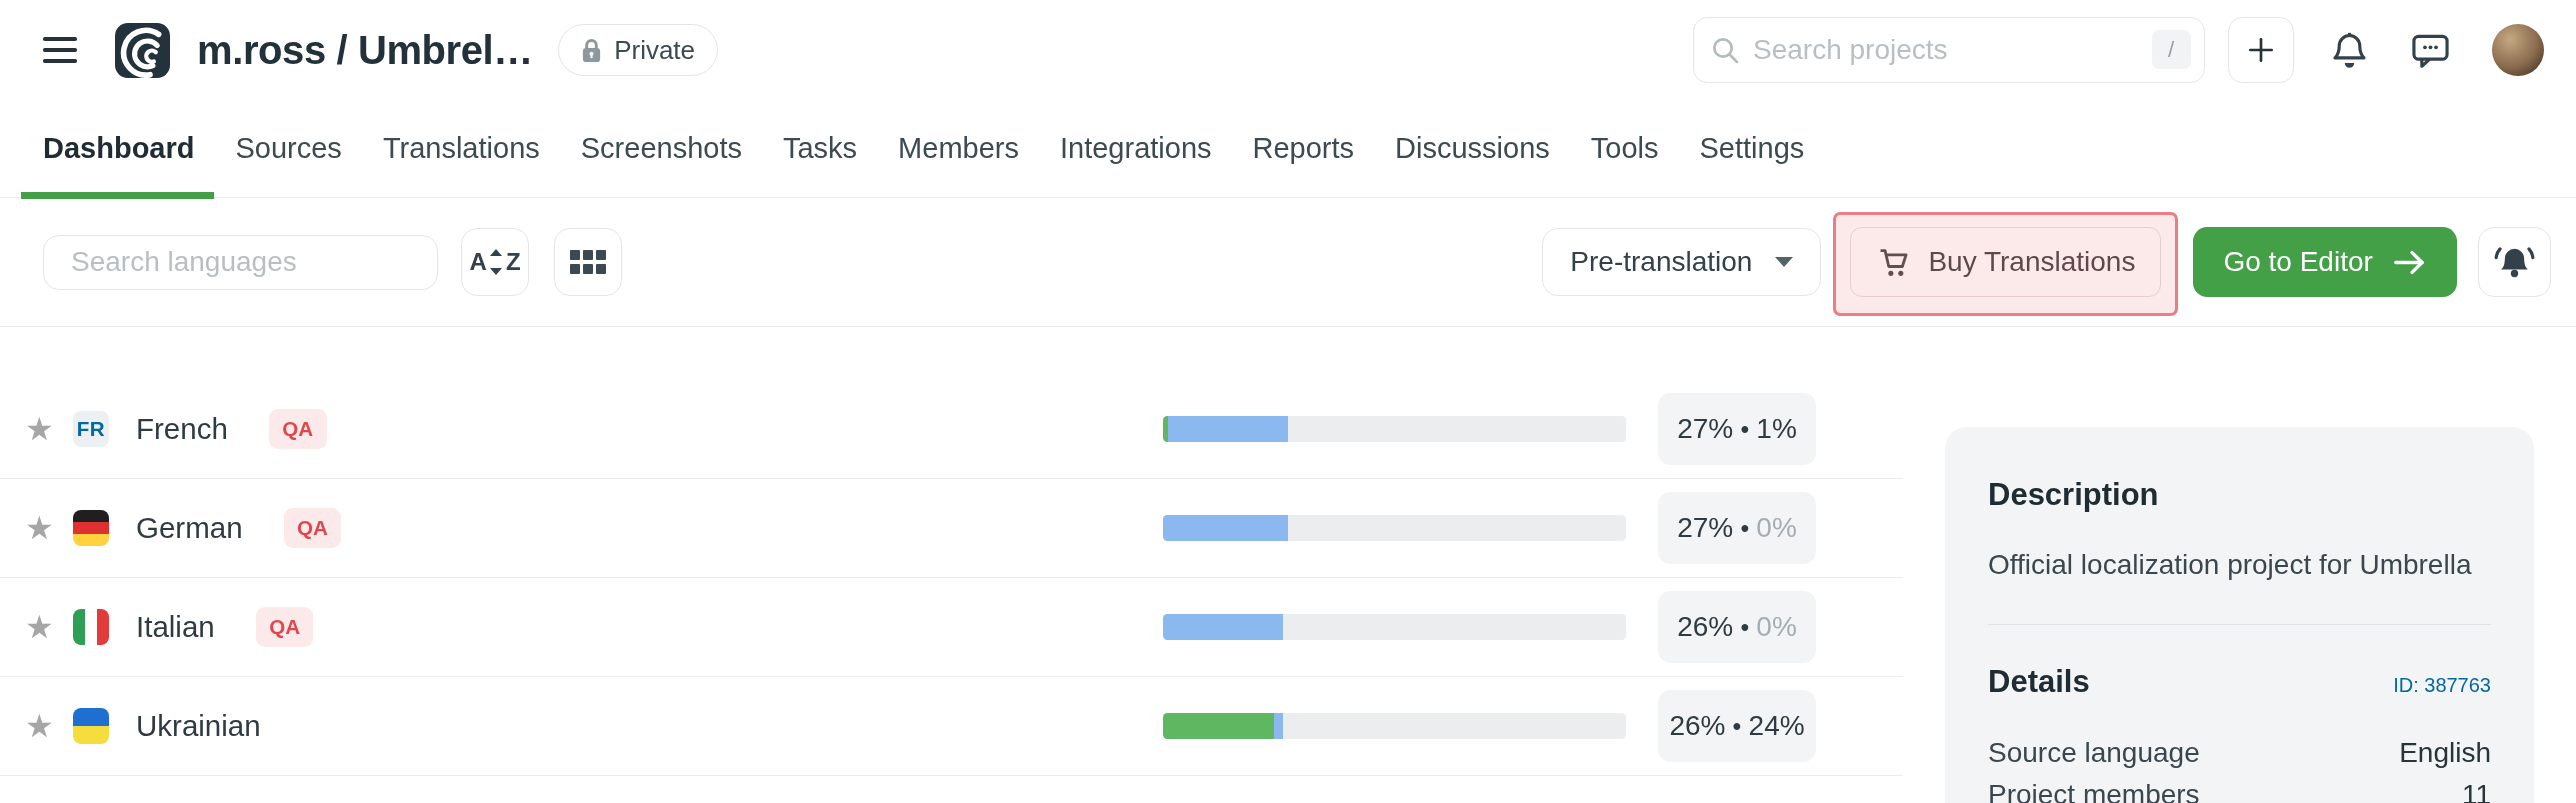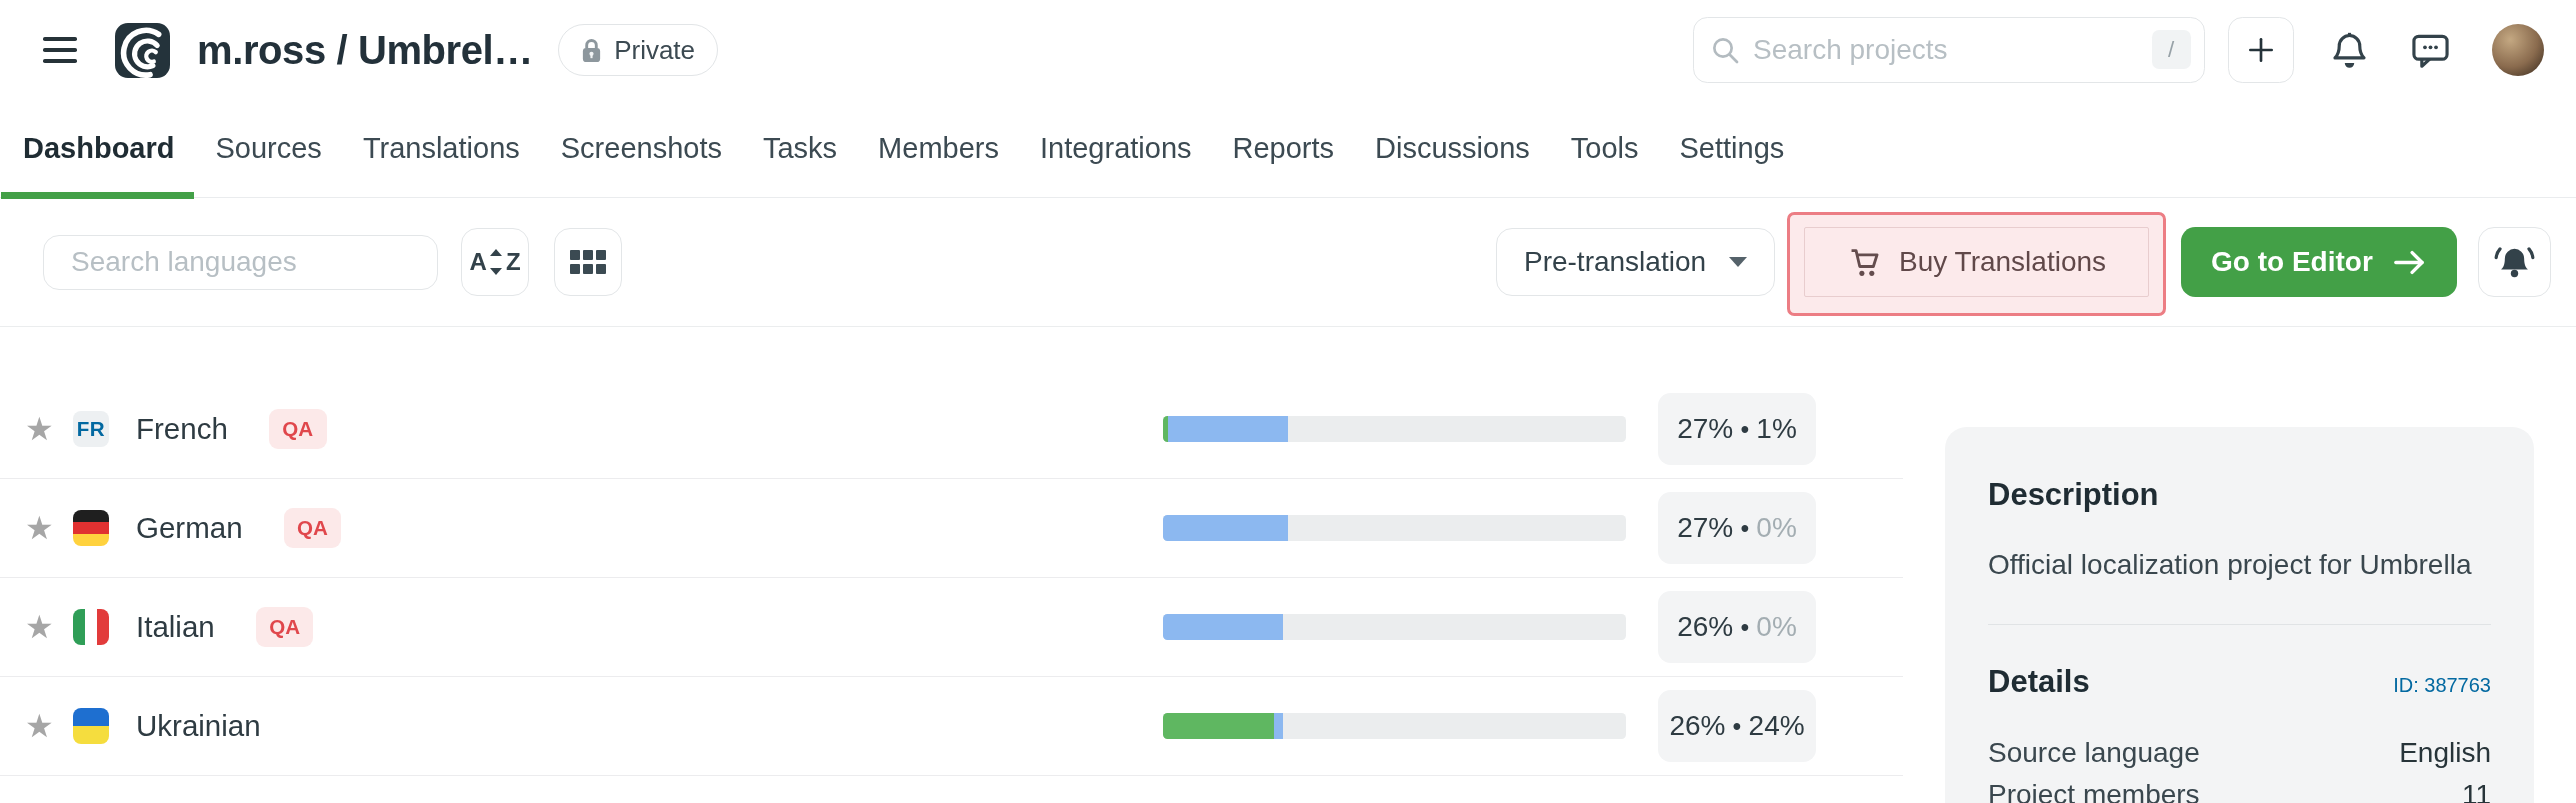--- a/index.html
+++ b/index.html
@@ -20,44 +20,44 @@
 .search-proj input{width:100%;height:100%;border:1.8px solid #e3e6e8;border-radius:14.3px;padding:0 75px 0 59px;font-size:28px;color:#3c4a52}
 .search-proj input::placeholder{color:#b7bfc4}
 .search-ic{position:absolute;left:16px;top:17px}
 .kbd{position:absolute;right:14.3px;top:13.4px;width:39px;height:39px;background:#f1f3f4;border-radius:7.2px;display:flex;align-items:center;justify-content:center;font-size:22.4px;color:#97a1a7}
 .plus-btn{width:66px;height:66px;border:1.8px solid #e3e6e8;border-radius:14.3px;display:flex;align-items:center;justify-content:center;margin-right:36px;background:#fff}
 .icon-btn{display:flex;align-items:center;justify-content:center;margin-right:41px}
 .avatar{width:52px;height:52px;border-radius:50%;border:none;flex:none;
   background:radial-gradient(circle at 35% 30%,#c4a882,#8a6b4e 55%,#3c2d20 95%)}
 
 
-.tabs{height:98px;display:flex;align-items:center;gap:41px;padding:0 23px;border-bottom:1.8px solid #eaecee}
+.tabs{height:98px;display:flex;align-items:center;gap:41px;padding:0 43px;border-bottom:1.8px solid #eaecee}
 .tab{font-size:29px;color:#3c4a52;position:relative;height:100%;display:flex;align-items:center}
 .tab.active{color:#1f2c33;font-weight:700}
 .tab.active::after{content:"";position:absolute;left:-22.4px;right:-19.7px;bottom:-1.8px;height:7.2px;background:var(--accent-green,#43a047)}
 
 
 .toolbar{height:129px;display:flex;align-items:center;padding:0 25px 0 43px;border-bottom:1.8px solid #ebedee}
 .search-lang{width:395px;height:55px;border:1.8px solid #e3e6e8;border-radius:16px;padding:0 27px;font-size:28px;color:#3c4a52;margin-right:23px}
 .search-lang::placeholder{color:#b7bfc4}
 .tool-btn{height:68px;min-width:68px;border:1.8px solid #e3e6e8;border-radius:16px;background:#fff;display:flex;align-items:center;justify-content:center}
 .az-btn{margin-right:25px}
 .az{display:flex;align-items:center;font-size:24px;font-weight:700;color:#33424a;gap:3.6px}
 .az-arrows{display:flex;flex-direction:column;gap:12.5px;align-items:center}
 .tri-up{width:0;height:0;border-left:6.3px solid transparent;border-right:6.3px solid transparent;border-bottom:7.2px solid #33424a}
 .tri-dn{width:0;height:0;border-left:6.3px solid transparent;border-right:6.3px solid transparent;border-top:7.2px solid #33424a}
 .grid-ic{display:grid;grid-template-columns:repeat(3,9.8px);grid-auto-rows:9.8px;gap:3.6px}
 .grid-ic i{background:#3b4a52;border-radius:0.9px}
 .t-right{margin-left:auto;display:flex;align-items:center}
 .dropdown{height:68px;padding:0 27px;border:1.8px solid #e3e6e8;border-radius:16px;background:#fff;display:flex;align-items:center;gap:23px;font-size:28px;color:#33424a}
 .caret{width:0;height:0;border-left:9px solid transparent;border-right:9px solid transparent;border-top:10.7px solid #55626a}
 .buy-wrap{position:relative;margin:0 32px 0 29px}
-.buy-btn{height:70px;padding:0 42px;border:1.8px solid #e7dddd;border-radius:2px;background:#fff;display:flex;align-items:center;gap:16px;font-size:28px;color:#463f3f;font-weight:500}
+.buy-btn{height:70px;padding:0 25px;border:1.8px solid #e7dddd;border-radius:12px;background:#fff;display:flex;align-items:center;gap:16px;font-size:28px;color:#463f3f;font-weight:500}
 .annotation{position:absolute;inset:-15px -17px -19px -17px;border:3.6px solid var(--annotation-red,#ec7d84);background:rgba(236,125,132,0.16);border-radius:7.2px;pointer-events:none;z-index:2}
-.editor-btn{height:70px;padding:0 30px;border-radius:14.3px;background:var(--accent-green,#43a047);color:#fff;font-size:28px;font-weight:700;display:flex;align-items:center;gap:19.7px;margin-right:21.5px}
+.editor-btn{height:70px;padding:0 30px;border-radius:14.3px;background:var(--accent-green,#43a047);color:#fff;font-size:28px;font-weight:400;display:flex;align-items:center;gap:19.7px;margin-right:21.5px}
 .announce-btn{width:73px;height:70px;border:1.8px solid #e3e6e8;border-radius:16px;background:#fff;display:flex;align-items:center;justify-content:center}
 
 
 .main{position:relative;height:476px}
 .lang-list{width:1903px;margin-top:53px}
 .lang-row{height:99px;display:flex;align-items:center;padding:0 87px 0 25px;border-bottom:1.8px solid #ececee}
 .star{font-size:32px;color:#a6a6a6;width:39px;text-align:left;line-height:1}
 .flag{width:36px;height:36px;border-radius:8px;margin-left:9px;flex:none}
 .flag.code{background:#edf0f2;color:#0369a1;font-size:20.6px;font-weight:700;display:flex;align-items:center;justify-content:center;letter-spacing:0.4px}
 .lang-name{font-size:29.5px;font-weight:500;color:#2e3b42;margin-left:27px;text-decoration:none}

